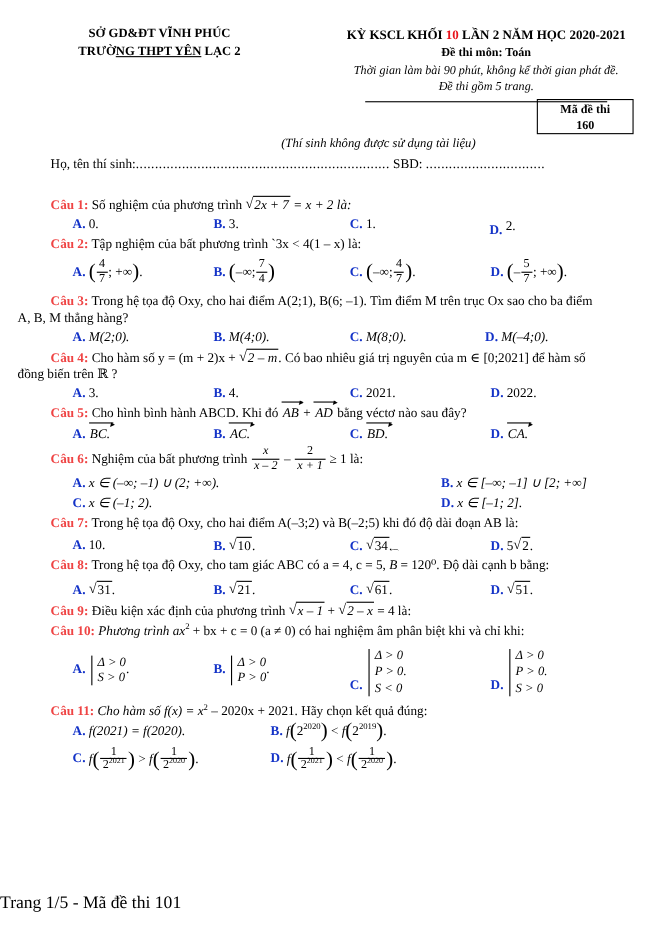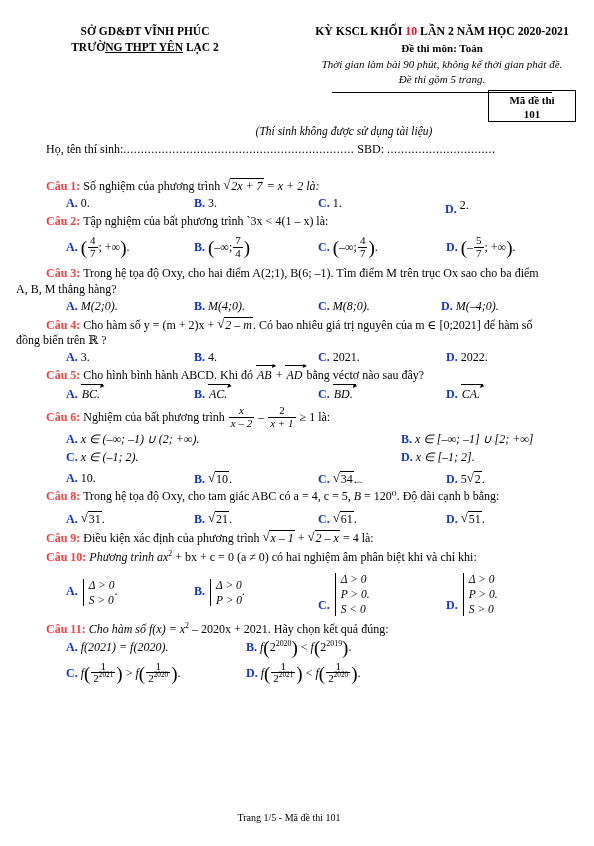--- a/index.html
+++ b/index.html
@@ -79,22 +79,22 @@
         position:relative;top:0px;font-family:"Liberation Serif",serif;}
 
   
   .sys{display:inline-block;position:relative;vertical-align:middle;
        padding-left:8px;font-size:11.5px;line-height:1.25;text-align:left;}
   .sys::before{content:"";position:absolute;left:2px;top:1px;bottom:1px;
                border-left:1.2px solid #000;}
   .sys .ln{display:block;white-space:nowrap;}
   .sys.s3{line-height:1.3;}
 
-  .footer{position:absolute;left:0;top:812px;width:578px;text-align:center;
-          font-size:10px;}
+  .footer{position:absolute;left:0;top:812px;width:578px;text-align:left;
+          font-size:16px;}
 </style>
 </head>
 <body>
 
 <div class="page">
 
   <div class="hdr">
     <div class="hdr-left">
       <div>SỞ GD&amp;ĐT VĨNH PHÚC</div>
       <div class="l2"><span>TRƯỜ</span><u>NG THPT YÊN</u><span> LẠC 2</span></div>
@@ -103,21 +103,21 @@
       <div class="t1"><span>KỲ KSCL KHỐI </span><span class="red">10</span><span> LẦN 2 NĂM HỌC 2020-2021</span></div>
       <div class="t2">Đề thi môn: Toán</div>
       <div class="t3">Thời gian làm bài 90 phút, không kể thời gian phát đề.</div>
       <div class="t4">Đề thi gồm 5 trang.</div>
       <div class="hrule"></div>
     </div>
   </div>
 
   <div class="code-box">
     <div>Mã đề thi</div>
-    <div>101</div>
+    <div>160</div>
   </div>
 
   <div class="note">(Thí sinh không được sử dụng tài liệu)</div>
 
   <div class="namerow">
     <span>Họ, tên thí sinh:</span><span class="dots">..................................................................</span>
     <span>SBD:</span>
     <span class="dots">...............................</span>
   </div>
 
@@ -203,20 +203,24 @@
         <span class="opt hA"><span class="ol">A.</span><span class="mi">x ∈ (–∞; –1) ∪ (2; +∞).</span></span>
         <span class="opt hB"><span class="ol">B.</span><span class="mi">x ∈ [–∞; –1] ∪ [2; +∞]</span></span>
       </div>
       <div class="opts two">
         <span class="opt hA"><span class="ol">C.</span><span class="mi">x ∈ (–1; 2).</span></span>
         <span class="opt hB"><span class="ol">D.</span><span class="mi">x ∈ [–1; 2].</span></span>
       </div>
     </div>
 
     <div class="q">
+      <div class="stem">
+        <span class="qlabel">Câu 7:</span>
+        <span>Trong hệ tọa độ Oxy, cho hai điểm A(–3;2) và B(–2;5) khi đó độ dài đoạn AB là:</span>
+      </div>
       <div class="opts" style="height:18px;">
         <span class="opt cA" style="top:3px;"><span class="ol">A.</span><span>10.</span></span>
         <span class="opt cB" style="top:3px;"><span class="ol">B.</span><span class="sqrt"><span class="rad">10</span></span><span>.</span></span>
         <span class="opt cC" style="top:3px;"><span class="ol">C.</span><span class="sqrt"><span class="rad">34</span></span><span>.</span></span>
         <span class="opt cD" style="left:400px;top:3px;"><span class="ol">D.</span><span>5</span><span class="sqrt"><span class="rad">2</span></span><span>.</span></span>
       </div>
     </div>
 
     <div class="q" style="margin-top:3px;">
       <div class="stem">

